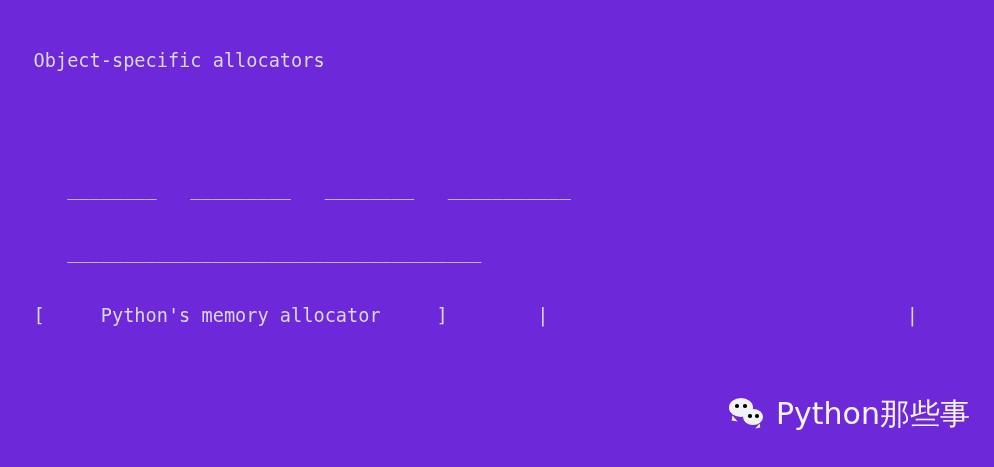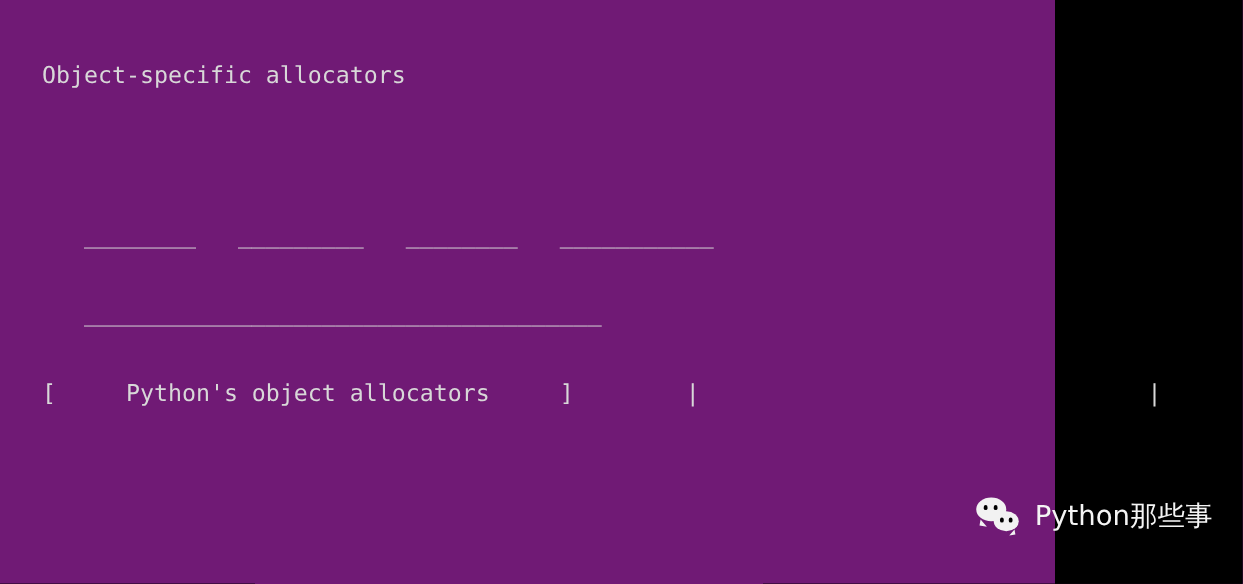--- a/index.html
+++ b/index.html
@@ -13,23 +13,23 @@
     height: 467px;
     overflow: hidden;
     position: relative;
     font-family: "DejaVu Sans Mono", "Liberation Mono", monospace;
   }
 
   #terminal {
     position: absolute;
     left: 0;
     top: 0;
-    width: 844px;
+    width: 994px;
     height: 467px;
-    background: #701a75;
+    background: #6d28d9;
     color: #d8d8d8;
     font-family: "DejaVu Sans Mono", "Liberation Mono", monospace;
     font-size: 18.6px;
     line-height: 21.2px;
     letter-spacing: 0px;
     white-space: pre;
     padding: 8px 0 0 0;
     box-sizing: border-box;
     -webkit-font-smoothing: antialiased;
   }
@@ -106,34 +106,34 @@
     background: #000000;
   }
   #watermark .wx-logo .eye.e1 { left: 6px;  top: 6px; }
   #watermark .wx-logo .eye.e2 { left: 14px; top: 6px; }
   #watermark .wx-logo .eye.e3 { left: 19px; top: 16px; }
   #watermark .wx-logo .eye.e4 { left: 26px; top: 16px; }
 
   #watermark .wx-name {
     color: #f4f4f4;
     font-family: "DejaVu Sans", "Liberation Sans", sans-serif;
-    font-size: 22px;
+    font-size: 30px;
     line-height: 26px;
     white-space: nowrap;
   }
 </style>
 </head>
 <body>
 
 <div id="terminal">
   <span class="ascii-line">   Object-specific allocators</span>
   <span class="ascii-line"></span>
   <span class="ascii-line">      ________   _________   ________   ___________</span>
   <span class="ascii-line">      _____________________________________</span>
-  <span class="ascii-line">   [     Python's object allocators     ]        |                                |</span>
+  <span class="ascii-line">   [     Python's memory allocator     ]        |                                |</span>
   
   
   
   
   
   
   
   
   
   

